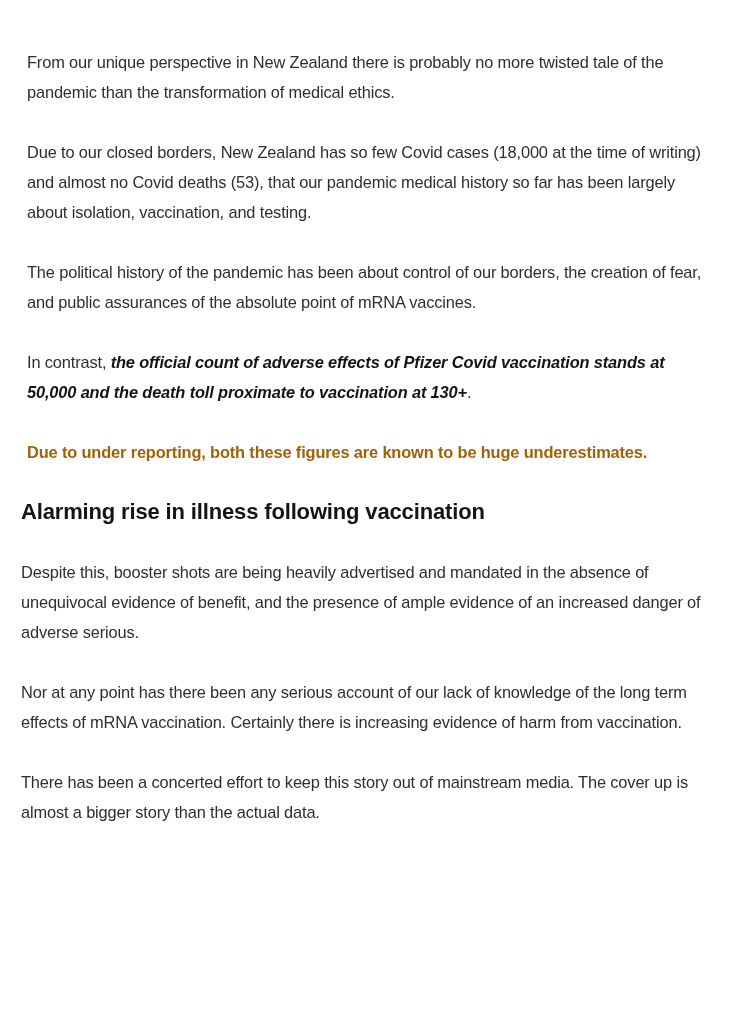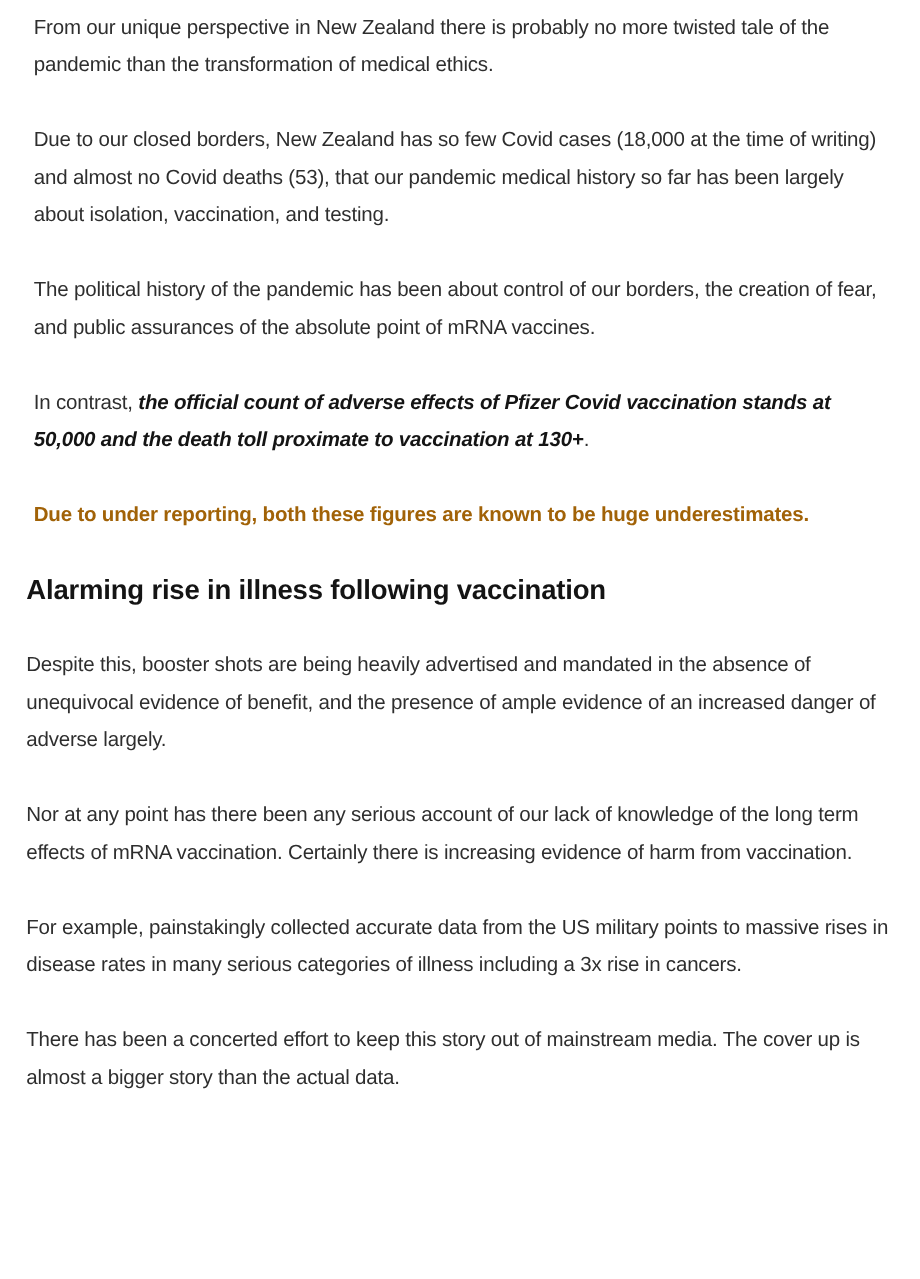--- a/index.html
+++ b/index.html
@@ -13,20 +13,21 @@
       overflow: hidden;
       font-family: "Liberation Sans", sans-serif;
       color: #2e2e2e;
       font-size: 16.4px;
       line-height: 30px;
       letter-spacing: -0.15px;
     }
     .article {
       position: relative;
       width: 736px;
+      margin-top: 40px;
     }
     .block-a {
       padding-left: 27px;
       padding-right: 24px;
       padding-top: 7px;
     }
     .block-b {
       padding-left: 21px;
       padding-right: 24px;
     }
@@ -57,18 +58,17 @@
   <div class="block-a">
     <p>From our unique perspective in New Zealand there is probably no more twisted tale of the pandemic than the transformation of medical ethics.</p>
     <p>Due to our closed borders, New Zealand has so few Covid cases (18,000 at the time of writing) and almost no Covid deaths (53), that our pandemic medical history so far has been largely about isolation, vaccination, and testing.</p>
     <p>The political history of the pandemic has been about control of our borders, the creation of fear, and public assurances of the absolute point of mRNA vaccines.</p>
     <p><span>In contrast, </span><b>the official count of adverse effects of Pfizer Covid vaccination stands at 50,000 and the death toll proximate to vaccination at 130+</b><span>.</span></p>
     <p class="bold-para">Due to under reporting, both these figures are known to be huge underestimates.</p>
   </div>
 
   <div class="block-b">
     <h3 class="section-heading">Alarming rise in illness following vaccination</h3>
-    <p>Despite this, booster shots are being heavily advertised and mandated in the absence of unequivocal evidence of benefit, and the presence of ample evidence of an increased danger of adverse largely.</p>
+    <p>Despite this, booster shots are being heavily advertised and mandated in the absence of unequivocal evidence of benefit, and the presence of ample evidence of an increased danger of adverse serious.</p>
     <p>Nor at any point has there been any serious account of our lack of knowledge of the long term effects of mRNA vaccination. Certainly there is increasing evidence of harm from vaccination.</p>
-    <p>For example, painstakingly collected accurate data from the US military points to massive rises in disease rates in many serious categories of illness including a 3x rise in cancers.</p>
     <p>There has been a concerted effort to keep this story out of mainstream media. The cover up is almost a bigger story than the actual data.</p>
   </div>
 </div>
 
 </body></html>

